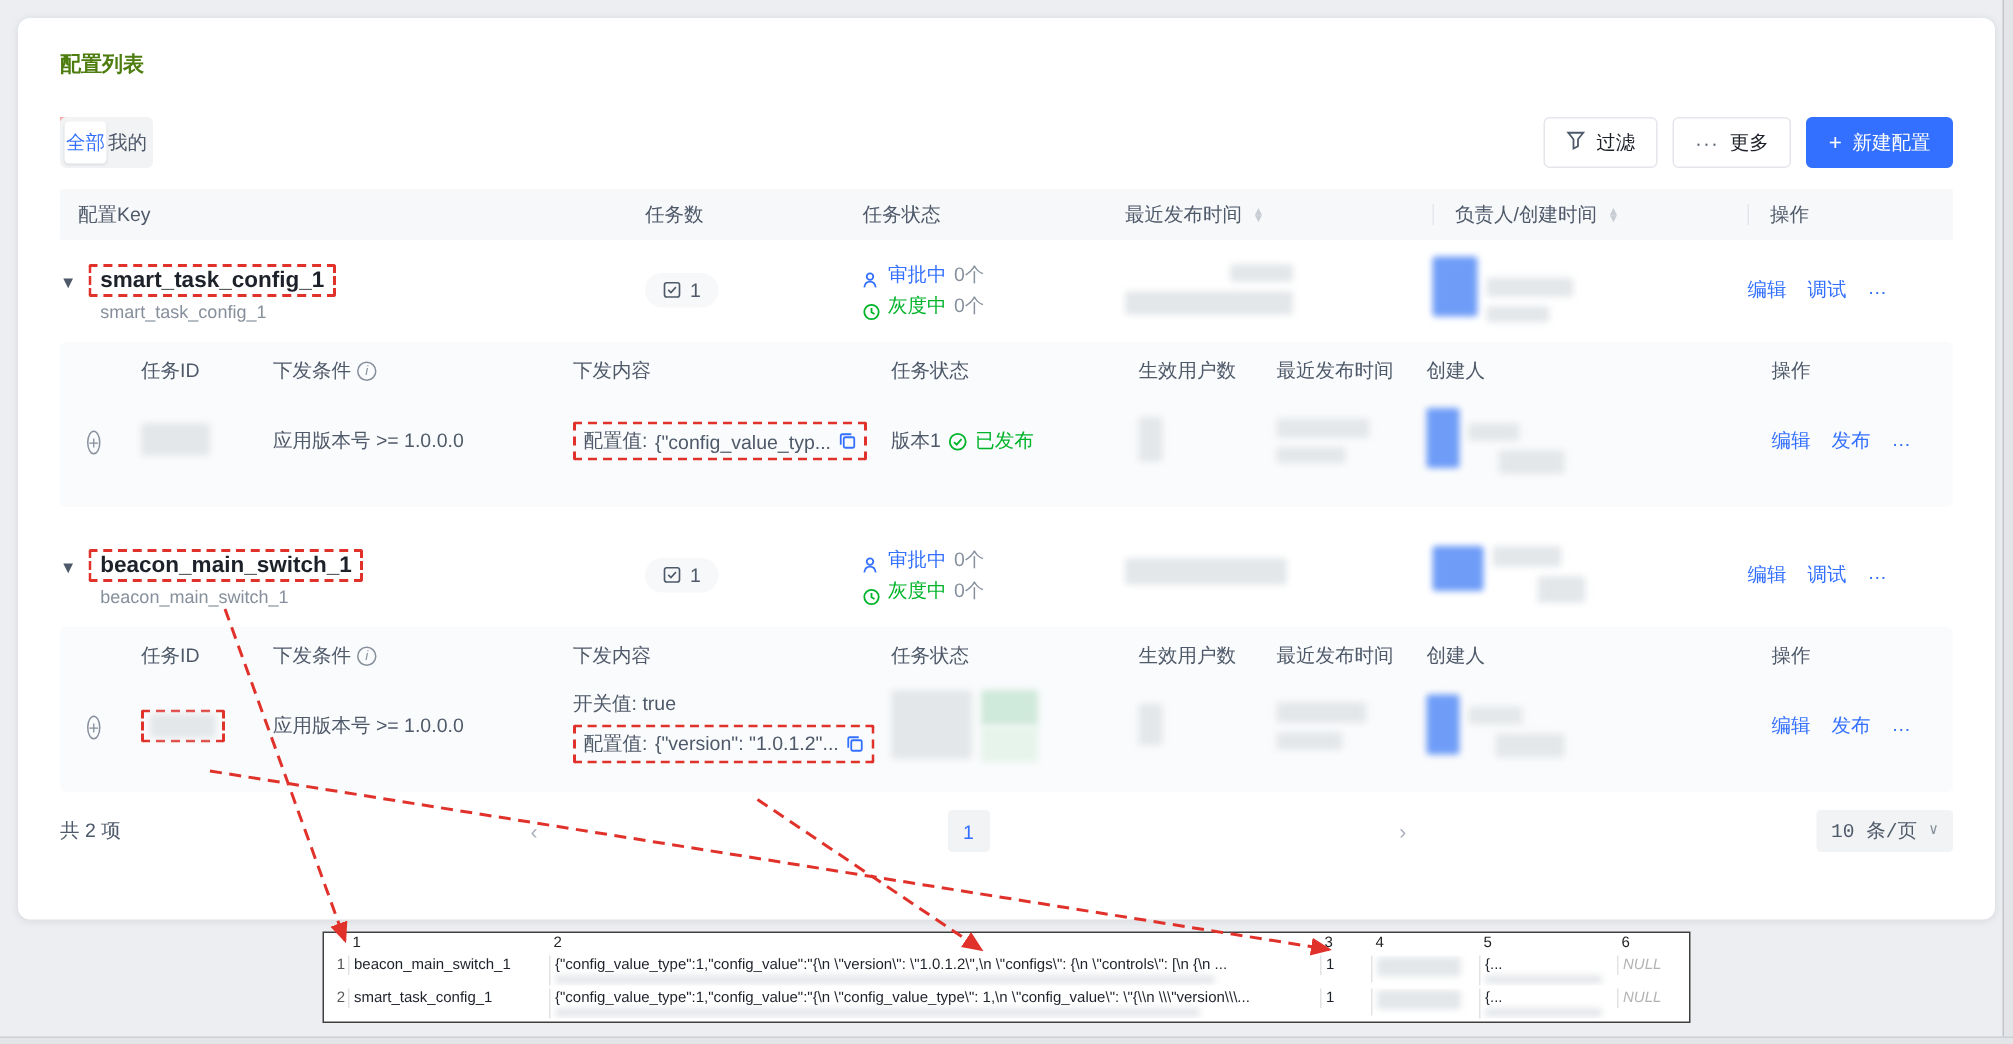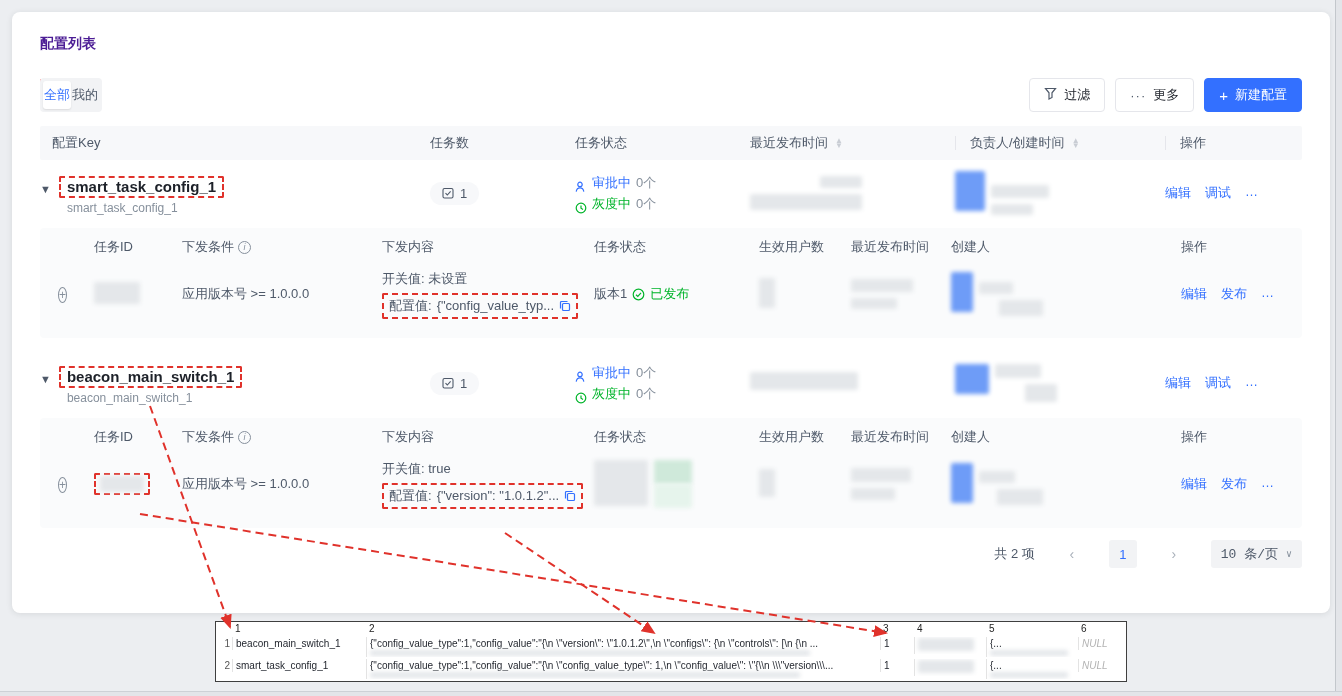--- a/index.html
+++ b/index.html
@@ -14,21 +14,21 @@
     background:#e3e5e9; border-left:1px solid #c3c7cc; }
   .edge-bottom { position:absolute; left:0; bottom:0; width:100%; height:5px;
     background:#e3e5e9; border-top:1px solid #cdd1d6; }
 
   .card { position:absolute; left:12px; top:12px; width:1318px; height:601px;
     background:#fff; border-radius:8px; box-shadow:0 1px 6px rgba(31,35,41,.10);
     padding:22px 28px 0 28px; }
 
   
   .tabbar { height:34px; }
-  .tab-active { display:inline-block; color:#4c1d95; font-weight:bold; font-size:14px;
+  .tab-active { display:inline-block; color:#4d7c0f; font-weight:bold; font-size:14px;
     padding-bottom:26px; border-bottom:3px solid #fca5a5; }
 
   
   .toolbar { margin-top:10px; display:flex; align-items:center; }
   .toggle { display:inline-flex; background:#f2f3f5; border-radius:4px; padding:3px; }
   .toggle .opt { padding:5px 1px; font-size:13px; color:#4e5969; border-radius:3px; cursor:pointer; }
   .toggle .opt.active { background:#fff; color:#3370ff; box-shadow:0 1px 2px rgba(0,0,0,.10); }
   .spacer { flex:1; }
   .searchbox { width:220px; height:32px; border:1px solid #e5e6eb; border-radius:4px;
     display:flex; align-items:center; padding:0 10px; margin-right:10px; background:#fff; }
@@ -85,21 +85,21 @@
   .expand-circle { width:16px; height:16px; border:1px solid #86909c; border-radius:50%;
     color:#86909c; font-size:12px; line-height:13px; text-align:center; cursor:pointer; }
   .info-circle { width:13px; height:13px; border:1px solid #86909c; border-radius:50%;
     color:#86909c; font-size:9px; line-height:11px; text-align:center; font-style:italic; }
   .contentcell .line1 { margin-bottom:5px; }
   .cfgline { display:inline-flex; align-items:center; gap:5px; }
   .verline { display:flex; align-items:center; gap:5px; }
   .pub-ok { color:#00b42a; }
 
   
-  .pagination { display:flex; justify-content:flex-end; align-items:center; gap:24px;
+  .pagination { display:flex; justify-content:space-between; align-items:center; gap:24px;
     margin-top:12px; font-size:13px; color:#4e5969; }
   .pg-arrow { width:26px; height:26px; display:flex; align-items:center; justify-content:center;
     color:#a9b0ba; font-size:14px; cursor:pointer; }
   .pg-cur { width:28px; height:28px; display:flex; align-items:center; justify-content:center;
     background:#f2f3f5; color:#3370ff; border-radius:3px; cursor:pointer; }
   .pg-size { display:inline-flex; align-items:center; gap:8px; background:#f2f3f5;
     border-radius:3px; height:28px; padding:0 10px; cursor:pointer;font-family:Liberation Mono, monospace; }
   .pg-size .caret { color:#86909c; font-size:10px; }
 
   
@@ -247,24 +247,20 @@
       <div>生效用户数</div>
       <div>最近发布时间</div>
       <div>创建人</div>
       <div>操作</div>
     </div>
     <div class="subgrid subrow">
       <div><span class="expand-circle">+</span></div>
       <div><span class="redact" style="width:46px;height:22px;"></span></div>
       <div>应用版本号 &gt;= 1.0.0.0</div>
       <div class="contentcell">
-        <div class="line1">
-          <span>开关值:</span>
-          <span>未设置</span>
-        </div>
         <span class="red-box" style="padding:2px 5px;">
           <span class="cfgline">
             <span>配置值:</span>
             <span>{"config_value_typ...</span>
             <svg width="12" height="12" viewBox="0 0 12 12">
                 <rect x="3.5" y="3.5" width="7" height="7" rx="1" fill="none" stroke="#3370ff" stroke-width="1.2"></rect>
                 <path d="M8.5 1.5 H2.5 A1 1 0 0 0 1.5 2.5 V8.5" fill="none" stroke="#3370ff" stroke-width="1.2"></path>
               </svg>
           </span>
         </span>

